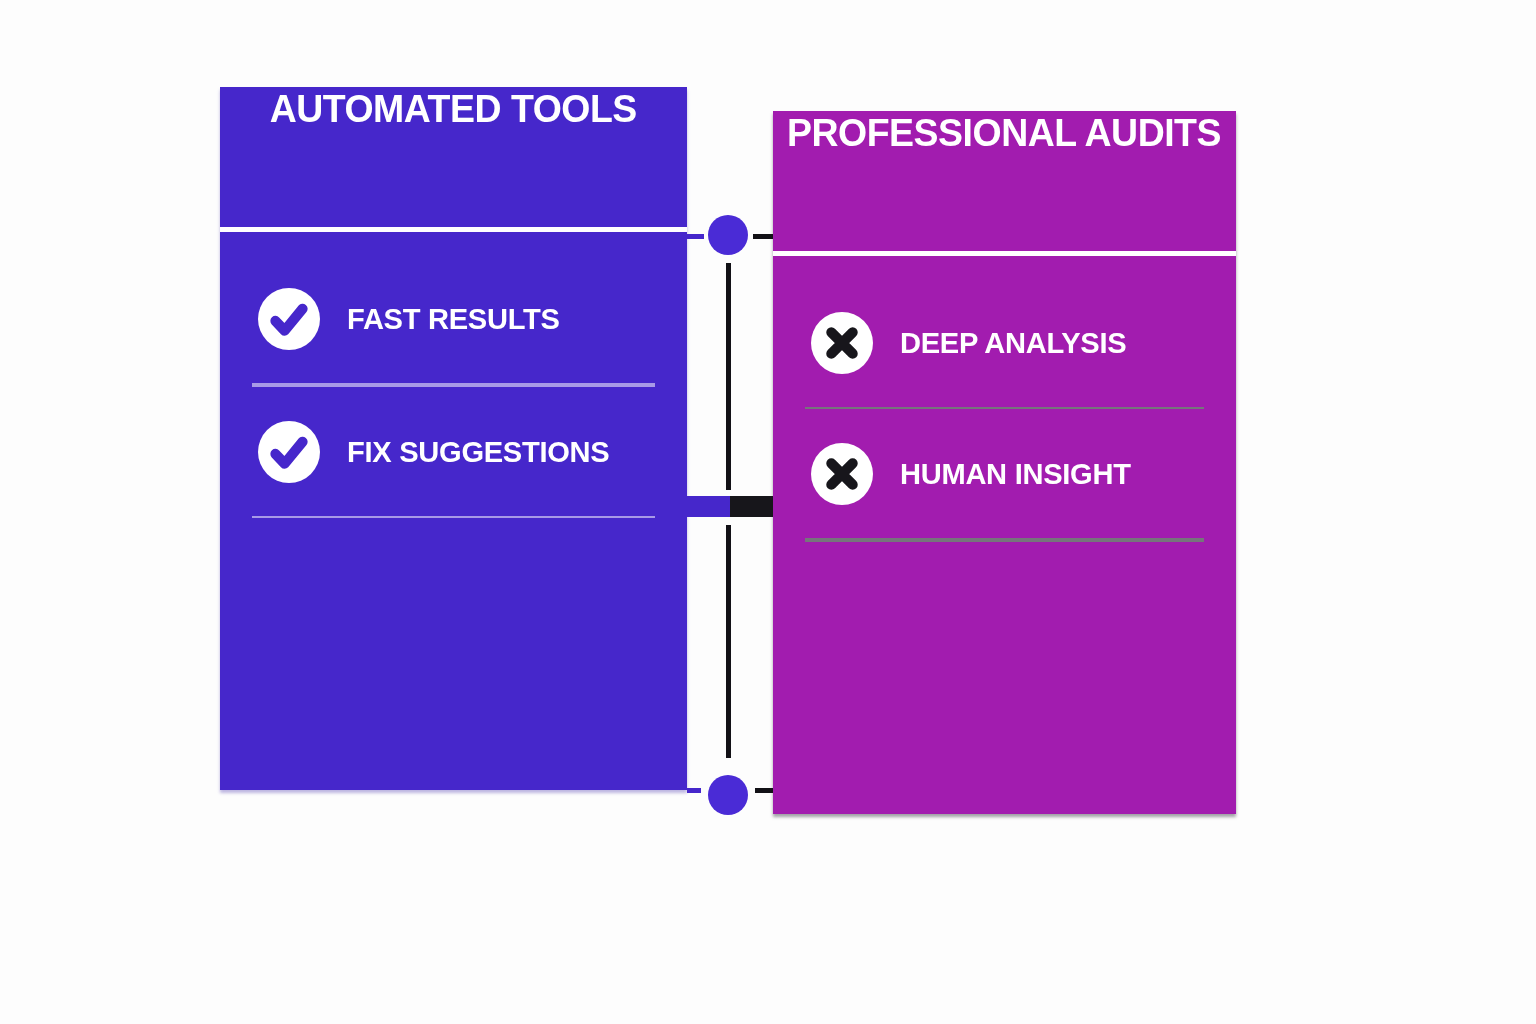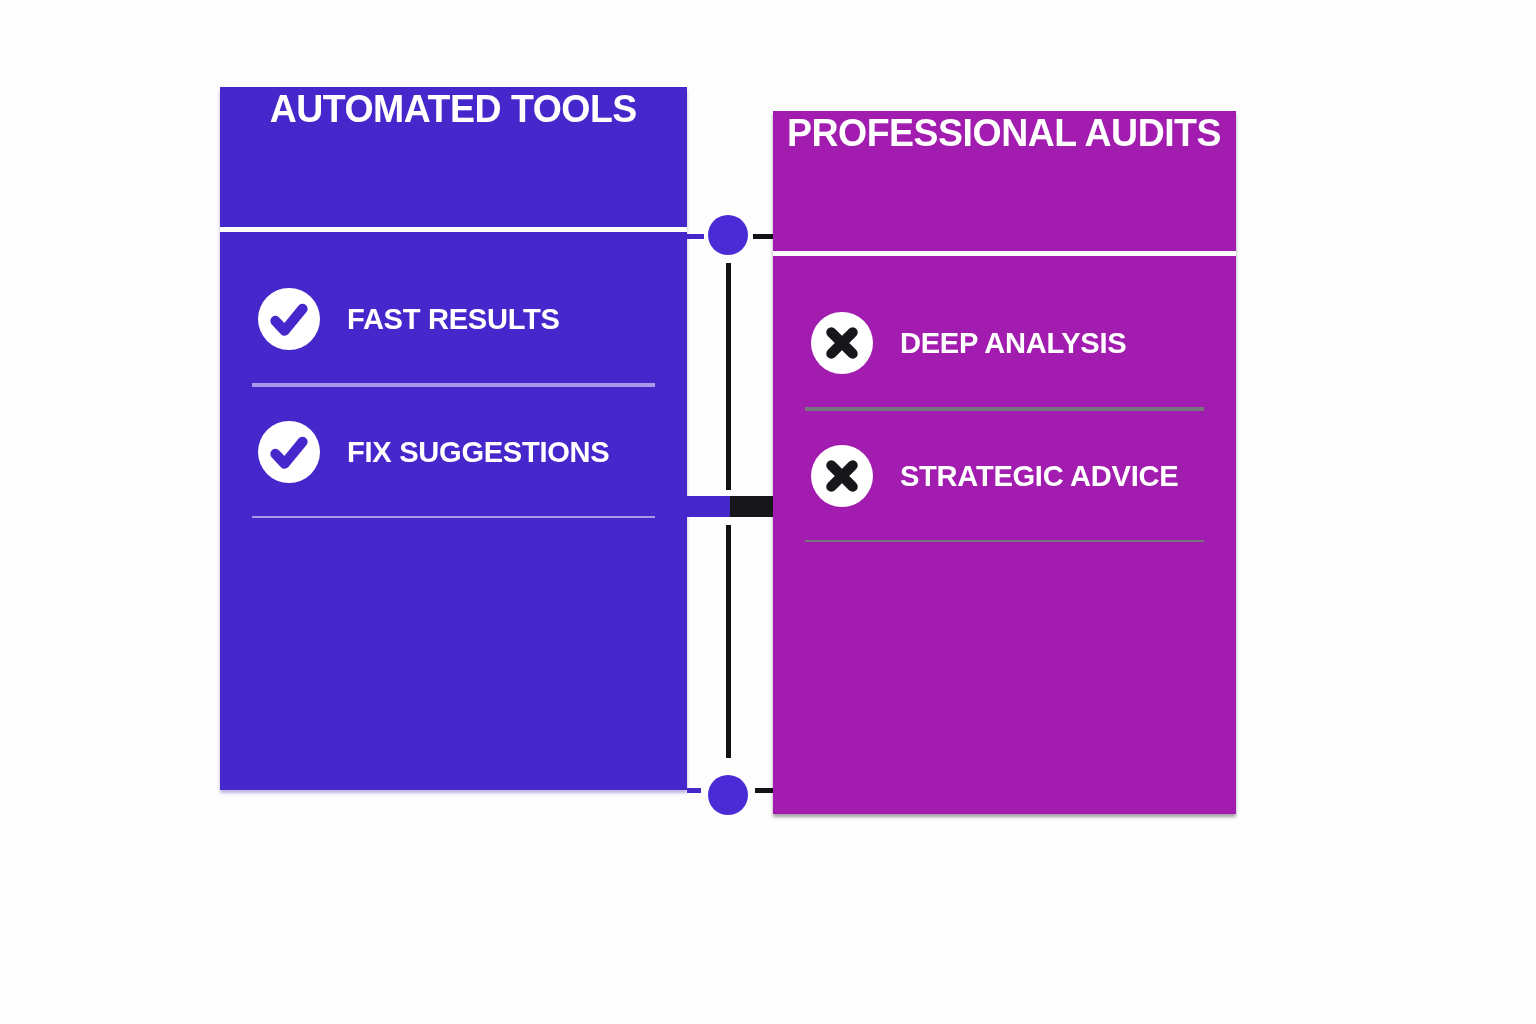--- a/index.html
+++ b/index.html
@@ -147,29 +147,29 @@
 
       <div class="item-row">
         <svg class="item-icon" viewBox="0 0 64 64">
           <circle cx="32" cy="32" r="32" fill="#ffffff"></circle>
           <path d="M21 21 L43 43 M43 21 L21 43" fill="none" stroke="#17161b" stroke-width="10.5" stroke-linecap="round"></path>
         </svg>
         <span class="item-label">DEEP ANALYSIS</span>
       </div>
       <div class="item-divider"></div>
 
-      <div class="item-divider"></div>
-
       <div class="item-row">
         <svg class="item-icon" viewBox="0 0 64 64">
           <circle cx="32" cy="32" r="32" fill="#ffffff"></circle>
           <path d="M21 21 L43 43 M43 21 L21 43" fill="none" stroke="#17161b" stroke-width="10.5" stroke-linecap="round"></path>
         </svg>
-        <span class="item-label">STRATEGIC ADVICE</span>
+        <span class="item-label">HUMAN INSIGHT</span>
       </div>
+      <div class="item-divider"></div>
+
       <div class="item-divider"></div>
 
 
     </div>
   </section>
 
   <div class="connector-piece stub stub-purple stub-top-left"></div>
   <div class="connector-piece dot dot-top"></div>
   <div class="connector-piece stub stub-black stub-top-right"></div>
   <div class="connector-piece vline vline-upper"></div>

